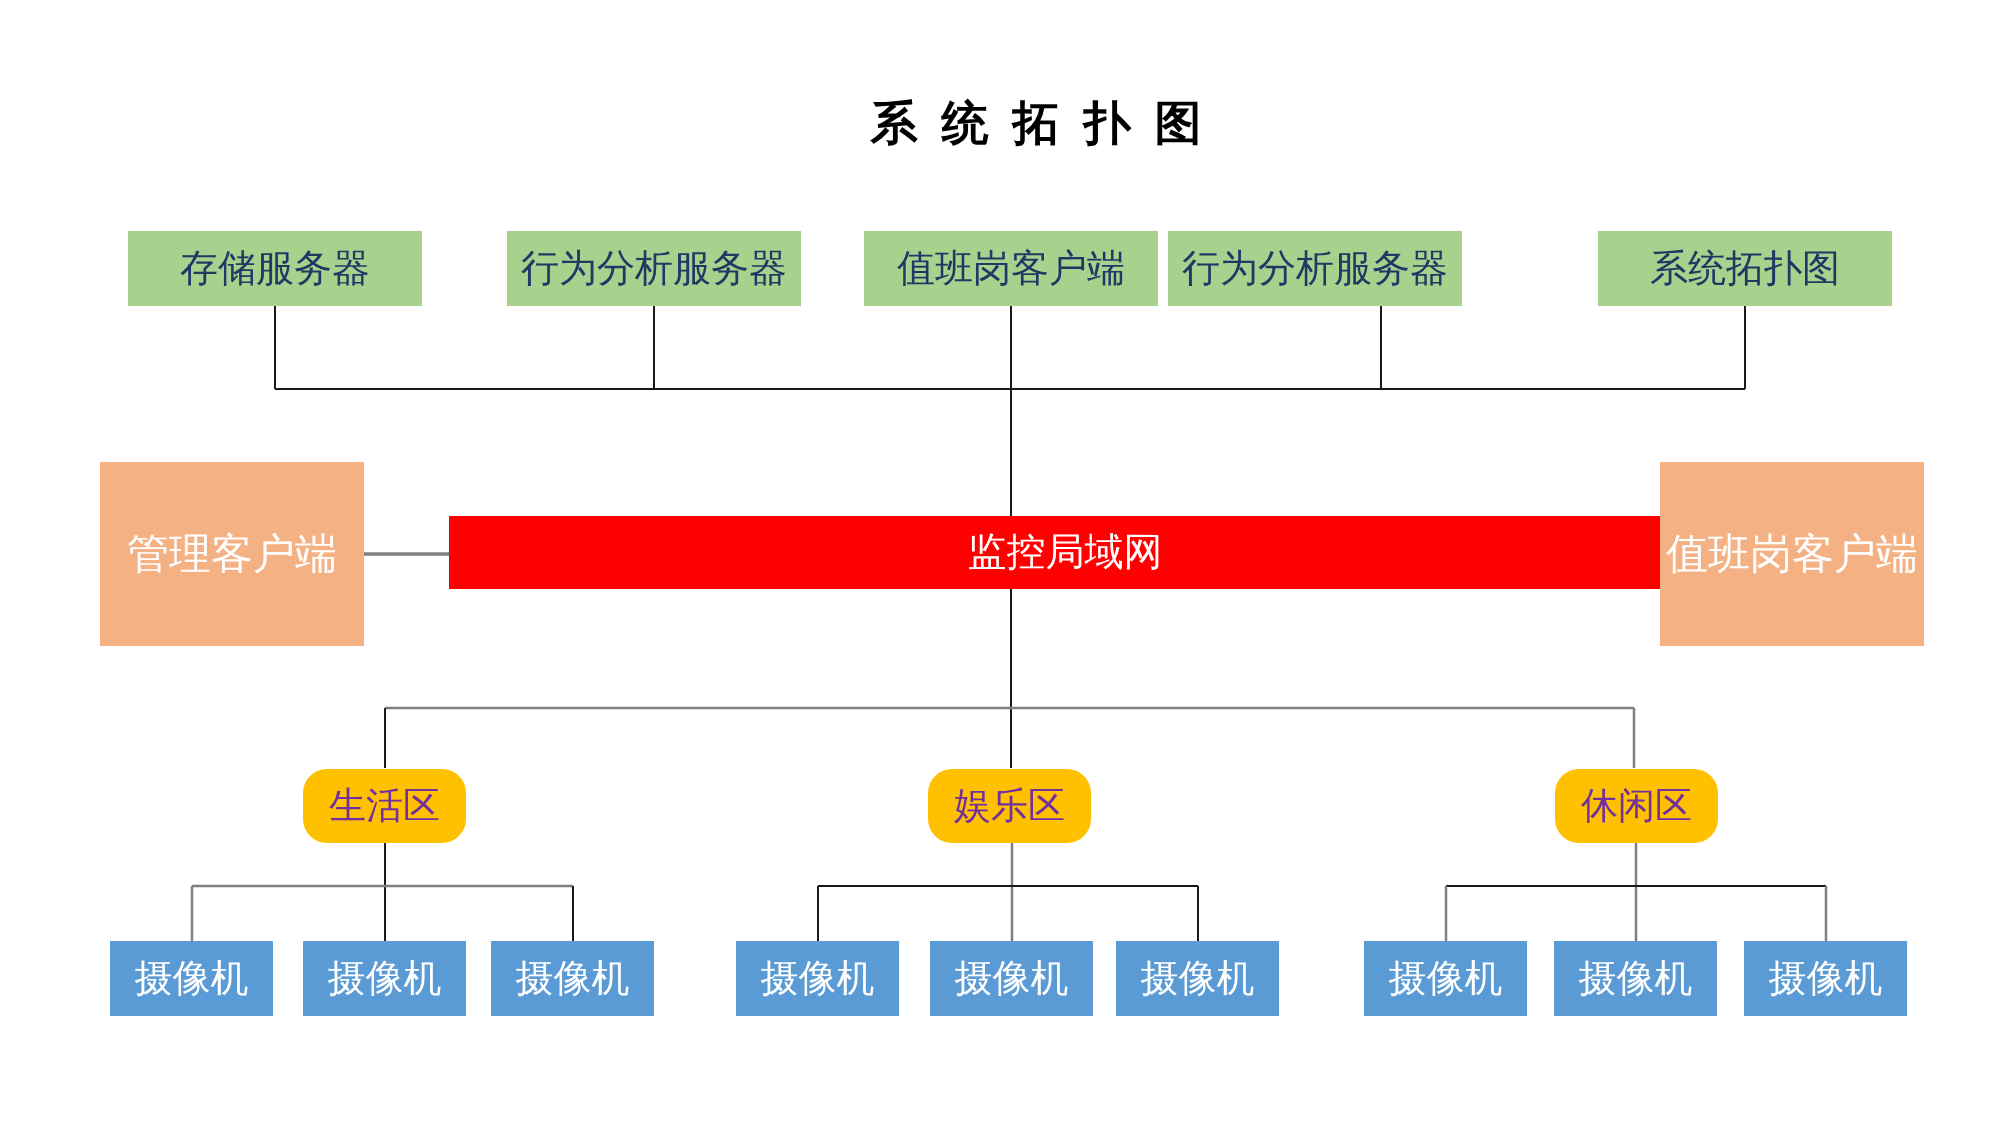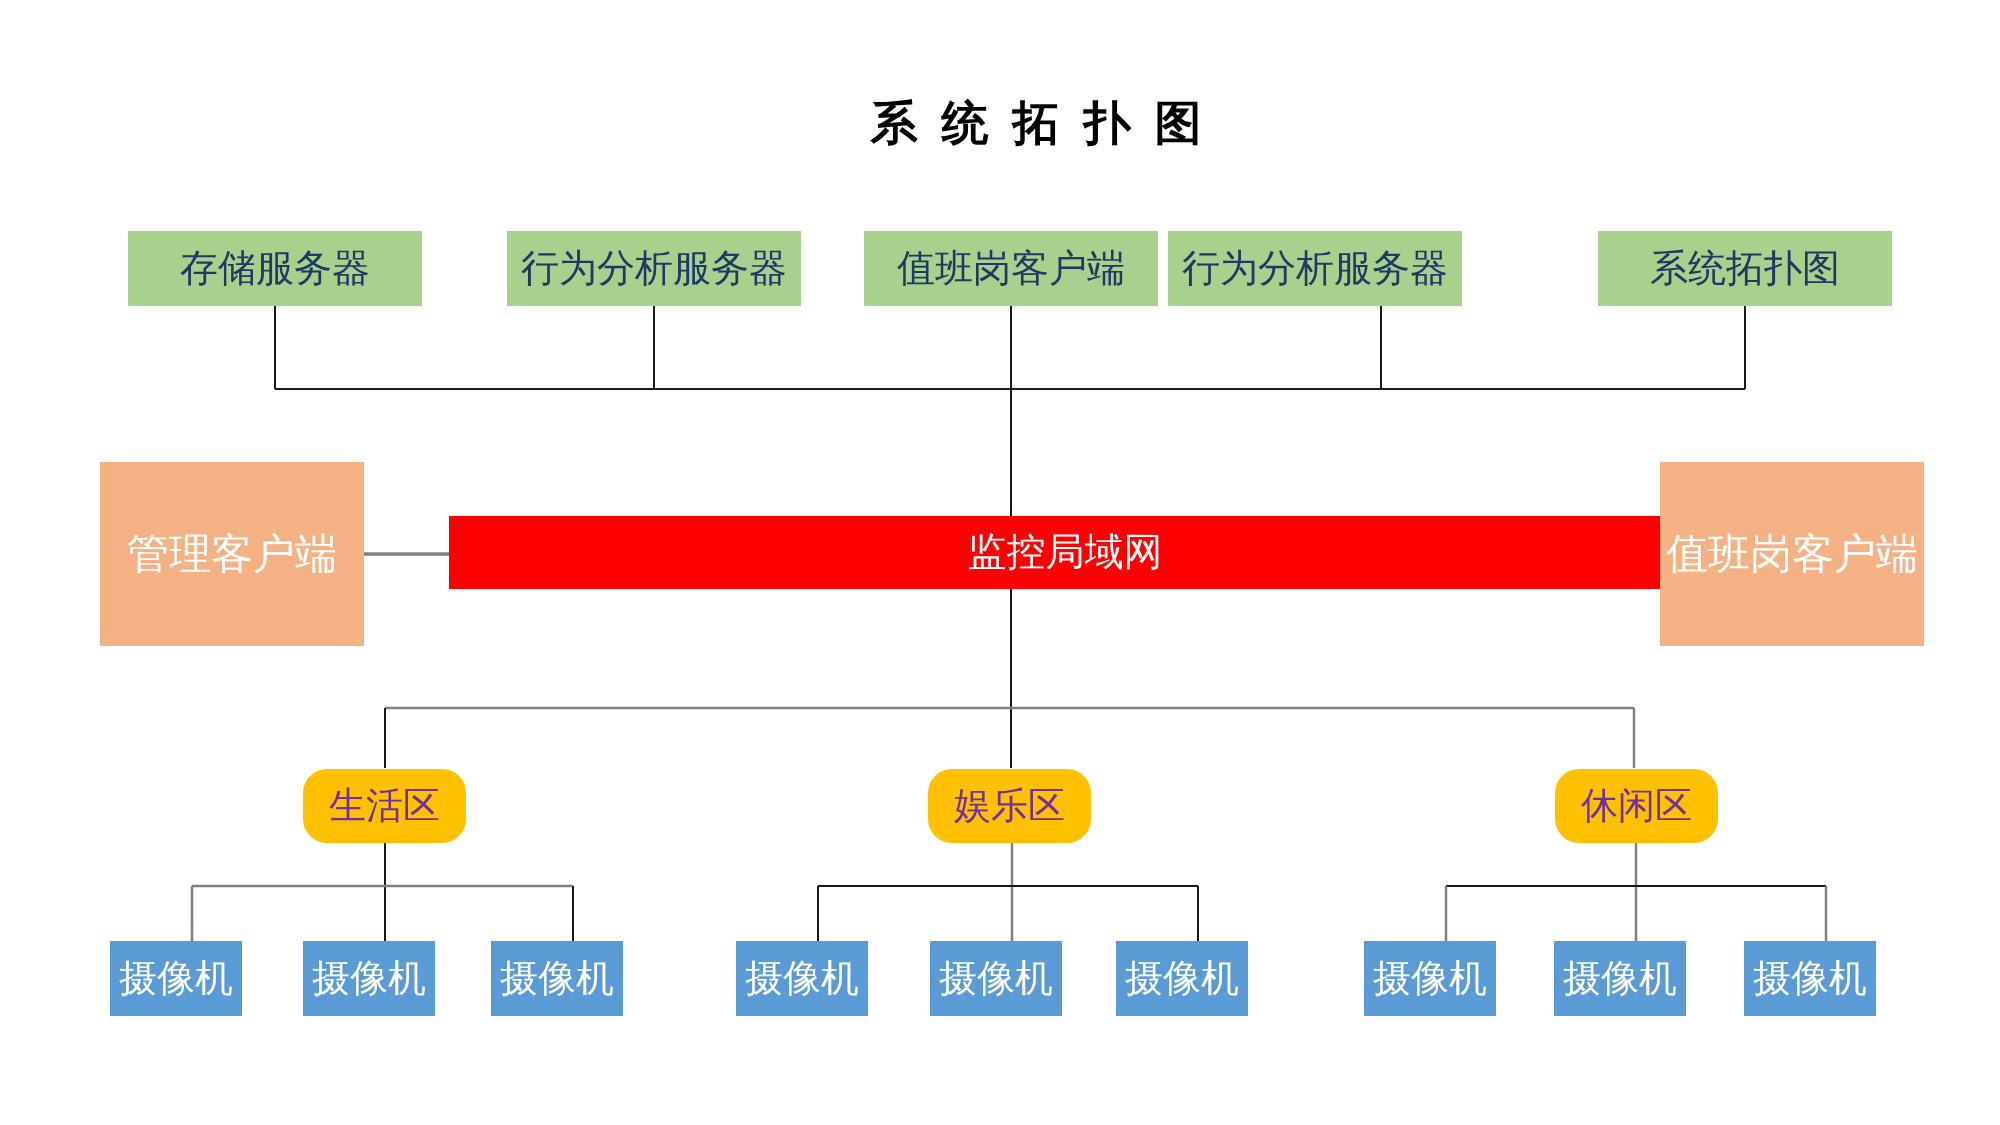--- a/index.html
+++ b/index.html
@@ -30,21 +30,21 @@
   .network{
     left:449px;top:516px;width:1232px;height:73px;
     background:var(--network_fill,#FF0000);color:#ffffff;font-size:39px;
   }
   .zone{
     width:163px;height:74px;top:769px;
     background:var(--zone_fill,#FFC000);color:var(--zone_text,#7030A0);font-size:37px;border-radius:24px;
   }
   .z1{left:303px}.z2{left:928px}.z3{left:1555px}
   .camera{
-    width:132px;height:75px;top:941px;
+    width:163px;height:75px;top:941px;
     background:var(--camera_fill,#5B9BD5);color:#ffffff;font-size:38px;
   }
   .k1{left:110px}.k2{left:303px}.k3{left:491px}
   .k4{left:736px}.k5{left:930px}.k6{left:1116px}
   .k7{left:1364px}.k8{left:1554px}.k9{left:1744px}
   .dark{stroke:var(--connector_dark,#1a1a1a);stroke-width:2;fill:none}
   .gray{stroke:var(--connector_gray,#808080);stroke-width:2.5;fill:none}
   .gray-thick{stroke:var(--connector_gray,#808080);stroke-width:3.5;fill:none}
 </style>
 </head>

